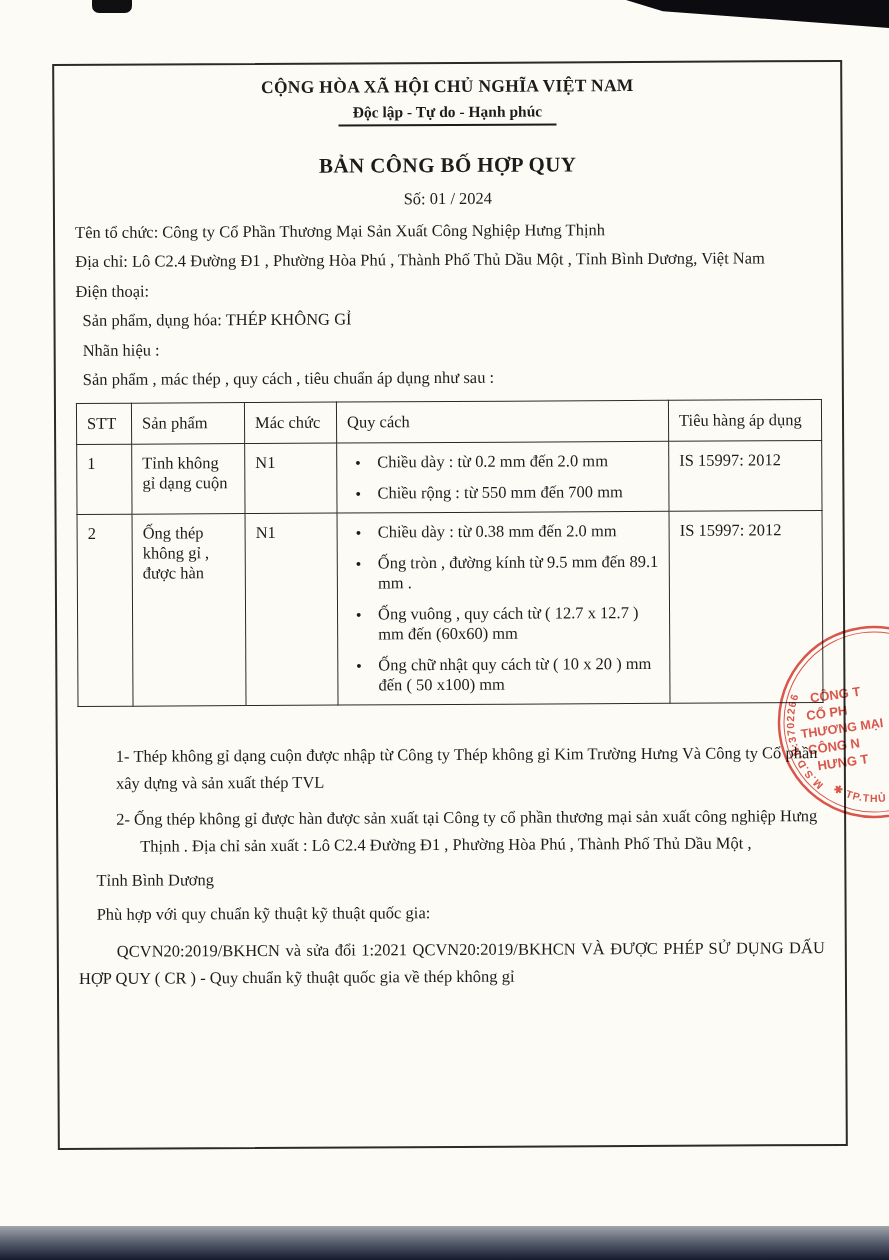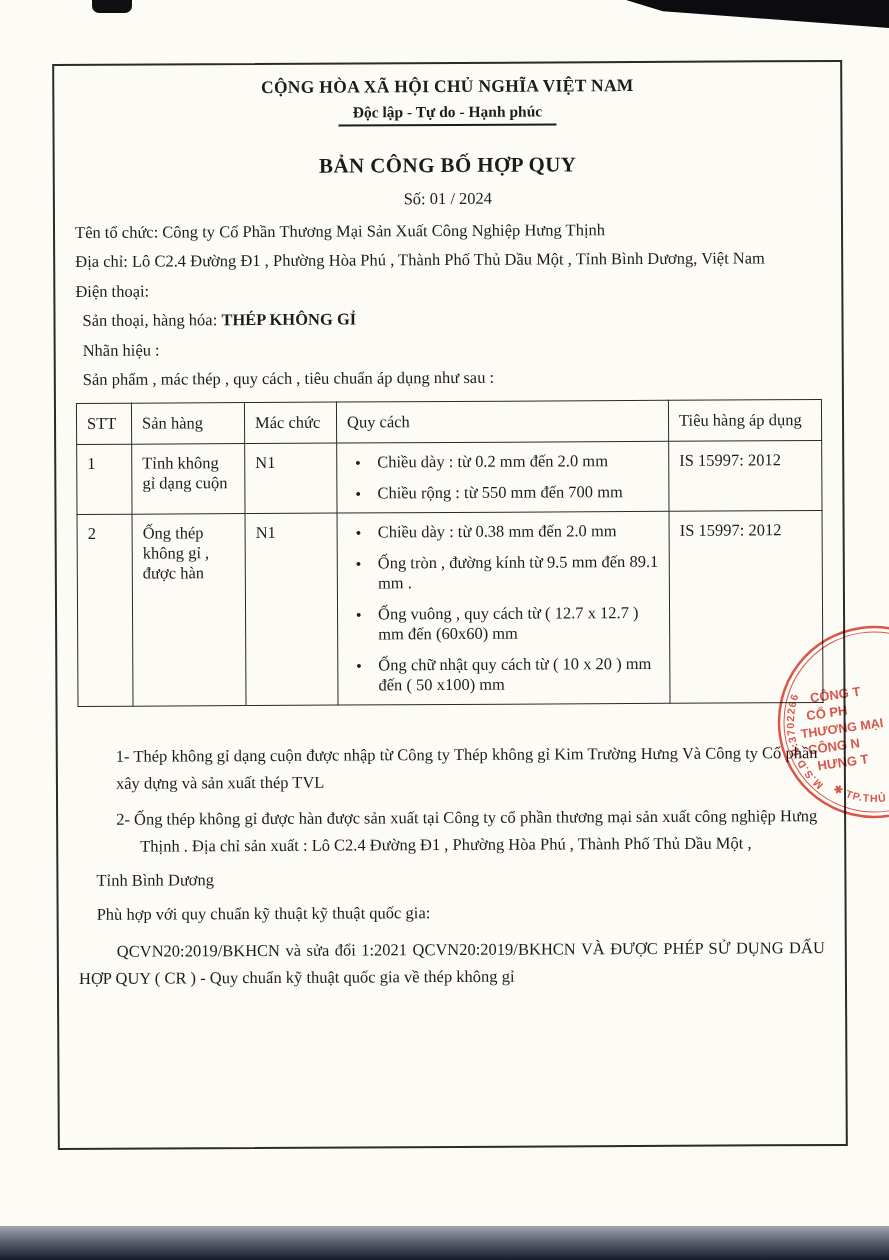--- a/index.html
+++ b/index.html
@@ -42,21 +42,21 @@
     display:inline-block; font-weight:bold; font-size:15.5px;
     border-bottom:2px solid #1c1c1c; padding:3px 14px 3px 14px; margin-top:3px;
   }
 
   .doc-title { text-align:center; font-weight:bold; font-size:21px; letter-spacing:0.4px; margin-top:27px; }
   .doc-number { text-align:center; font-size:16.5px; margin-top:11px; }
 
   .info { margin-top:8px; font-size:16.5px; line-height:1.66; }
   .info p { margin-top:2px; }
   .info .indented { padding-left:7px; }
-  .bold { font-weight:bold; }
+  .bold { font-weight:normal; }
 
   table.spec-table {
     width:100%; border-collapse:collapse; margin-top:10px;
     font-size:16.5px;
   }
   table.spec-table th, table.spec-table td {
     border:1.5px solid #2b2b28; padding:9px 10px; vertical-align:top;
     font-weight:normal; text-align:left;
   }
   table.spec-table th { padding-top:10px; padding-bottom:10px; }
@@ -104,37 +104,37 @@
     <div><span class="nat-motto">Độc lập - Tự do - Hạnh phúc</span></div>
   </div>
 
   <div class="doc-title">BẢN CÔNG BỐ HỢP QUY</div>
   <div class="doc-number">Số: 01 / 2024</div>
 
   <div class="info">
     <p>Tên tổ chức: Công ty Cổ Phần Thương Mại Sản Xuất Công Nghiệp Hưng Thịnh</p>
     <p>Địa chỉ: Lô C2.4 Đường Đ1 , Phường Hòa Phú , Thành Phố Thủ Dầu Một , Tỉnh Bình Dương, Việt Nam</p>
     <p>Điện thoại:</p>
-    <p class="indented"><span>Sản thoại, hàng hóa: </span><span class="bold">THÉP KHÔNG GỈ</span></p>
+    <p class="indented"><span>Sản phẩm, dụng hóa: </span><span class="bold">THÉP KHÔNG GỈ</span></p>
     <p class="indented">Nhãn hiệu :</p>
     <p class="indented">Sản phẩm , mác thép , quy cách , tiêu chuẩn áp dụng như sau :</p>
   </div>
 
   <table class="spec-table">
     <colgroup>
       <col class="col-stt">
         <col class="col-sp">
         <col class="col-mt">
         <col class="col-qc">
         <col>
     </colgroup>
     <thead>
       <tr>
         <th>STT</th>
-        <th>Sản hàng</th>
+        <th>Sản phẩm</th>
         <th>Mác chức</th>
         <th>Quy cách</th>
         <th>Tiêu hàng áp dụng</th>
       </tr>
     </thead>
     <tbody>
       <tr>
         <td class="cell-stt">1</td>
         <td class="cell-sp">Tỉnh không gỉ dạng cuộn</td>
         <td>N1</td>

